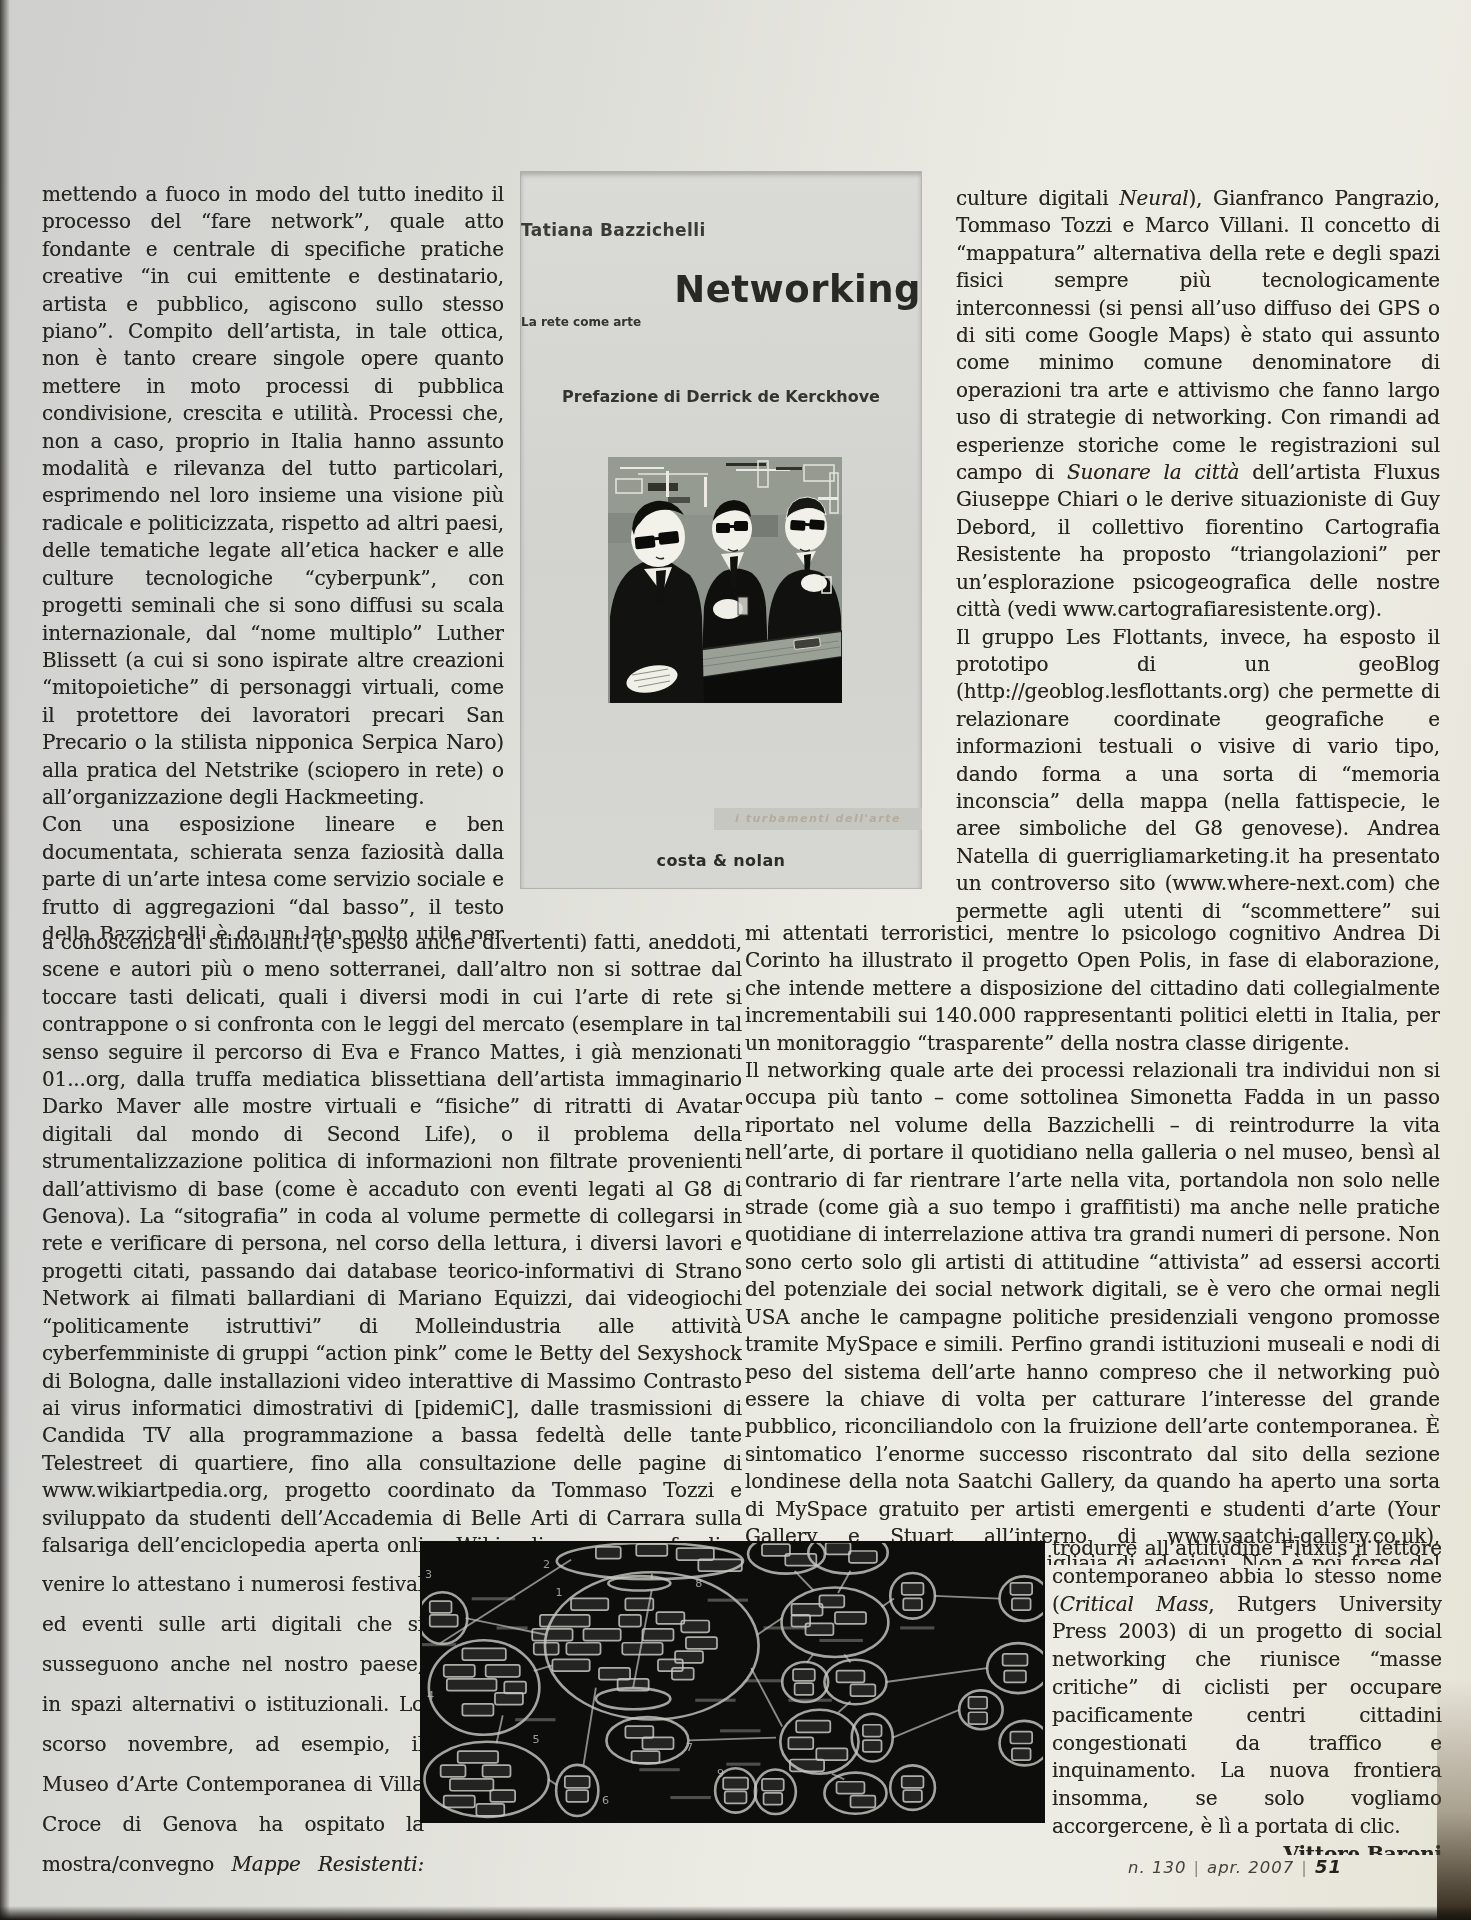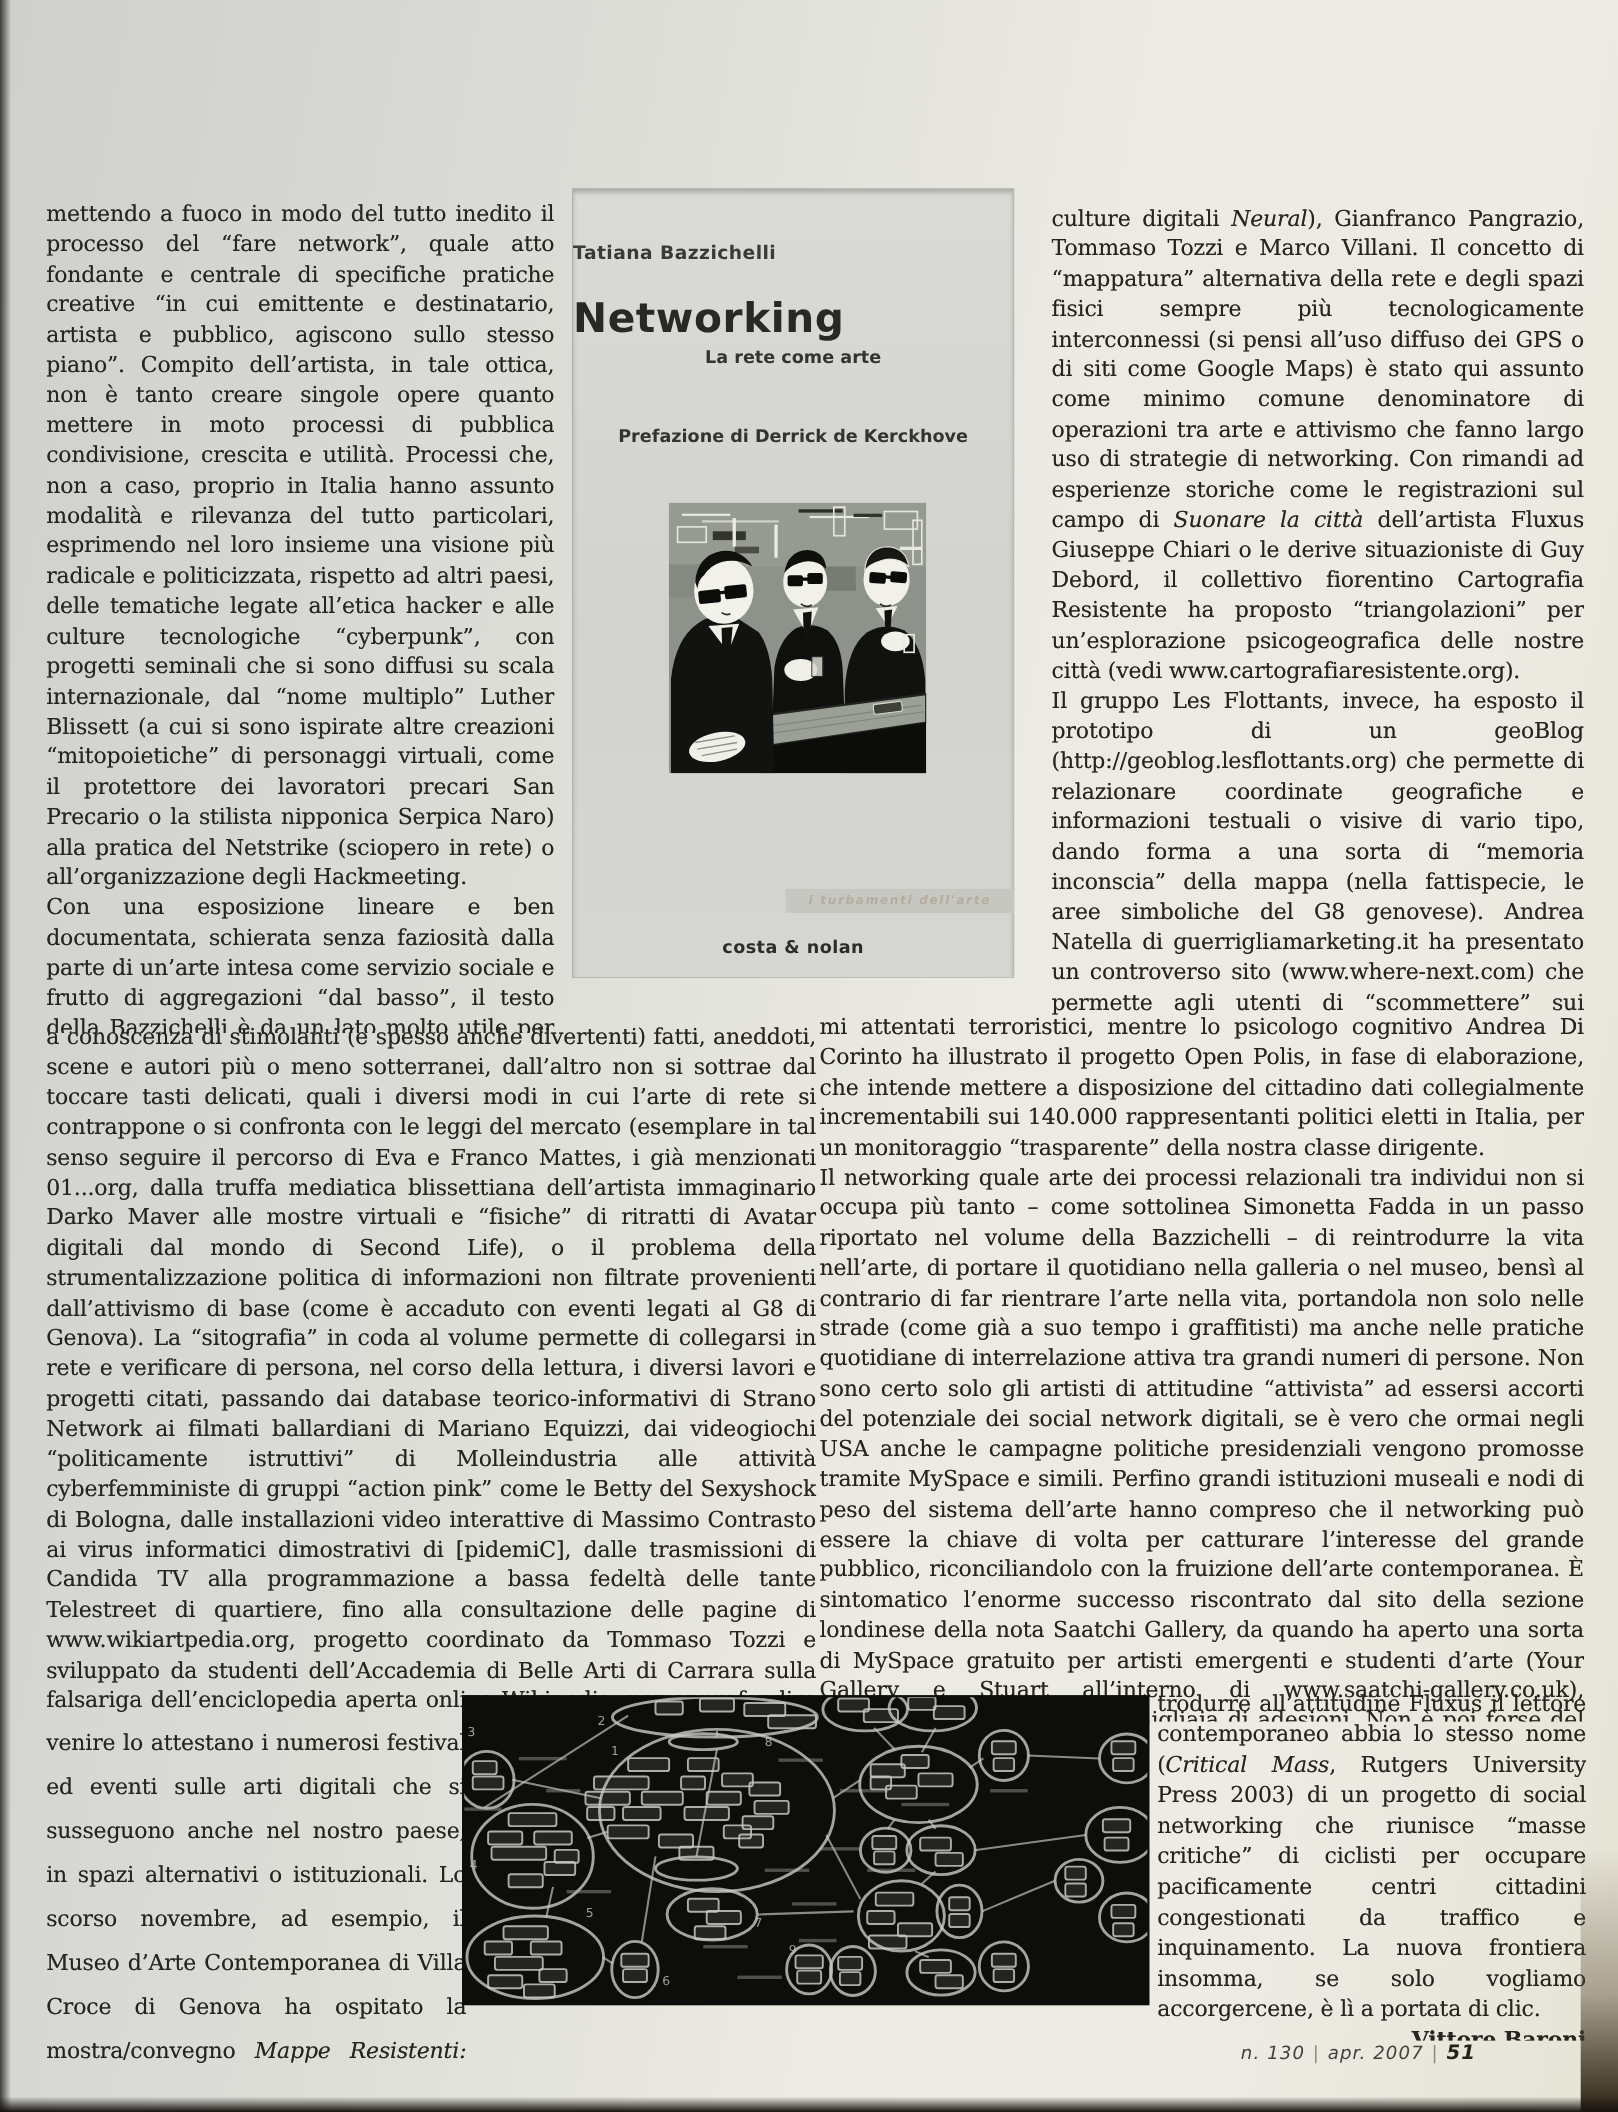--- a/index.html
+++ b/index.html
@@ -24,24 +24,24 @@
   .byline{font-weight:bold;text-align:right;padding-right:10px;margin-top:4px;}
   
   .cover{
     position:absolute;left:521px;top:172px;width:400px;height:716px;
     background:linear-gradient(180deg,#dadad7,#d2d2cf 55%,#d6d6d2);
     box-shadow:0 0 0 1px rgba(110,110,104,.4), inset 0 3px 4px rgba(85,85,80,.35);
     font-family:"DejaVu Sans", sans-serif;
   }
   .cover-author{position:absolute;top:48px;left:0;width:100%;text-align:left;
     font-size:17px;font-weight:bold;color:#3b3b36;letter-spacing:.4px;}
-  .cover-title{position:absolute;top:96px;left:0;width:100%;text-align:left;
+  .cover-title{position:absolute;top:96px;left:0;width:100%;text-align:right;
     font-size:37px;font-weight:bold;color:#28282 4;color:#282824;letter-spacing:.5px;}
-  .cover-subtitle{position:absolute;top:143px;left:0;width:100%;text-align:center;
-    font-size:16px;font-weight:bold;color:#34342f;}
+  .cover-subtitle{position:absolute;top:143px;left:0;width:100%;text-align:left;
+    font-size:12px;font-weight:bold;color:#34342f;}
   .cover-preface{position:absolute;top:215px;left:0;width:100%;text-align:center;
     font-size:16px;font-weight:bold;color:#34342f;}
   .cover-photo{position:absolute;left:87px;top:285px;width:234px;height:246px;filter:blur(.3px);}
   .cover-series{position:absolute;left:193px;top:636px;width:208px;height:22px;
     background:#c7c7c2;color:#b4ac9e;font-size:11px;font-weight:bold;font-style:italic;
     text-align:center;line-height:22px;letter-spacing:1.5px;}
   .cover-publisher{position:absolute;top:679px;left:0;width:100%;text-align:center;
     font-size:16px;font-weight:bold;color:#2d2c28;letter-spacing:.4px;}
   
   .netfig{position:absolute;left:422px;top:1543px;width:621px;height:278px;

